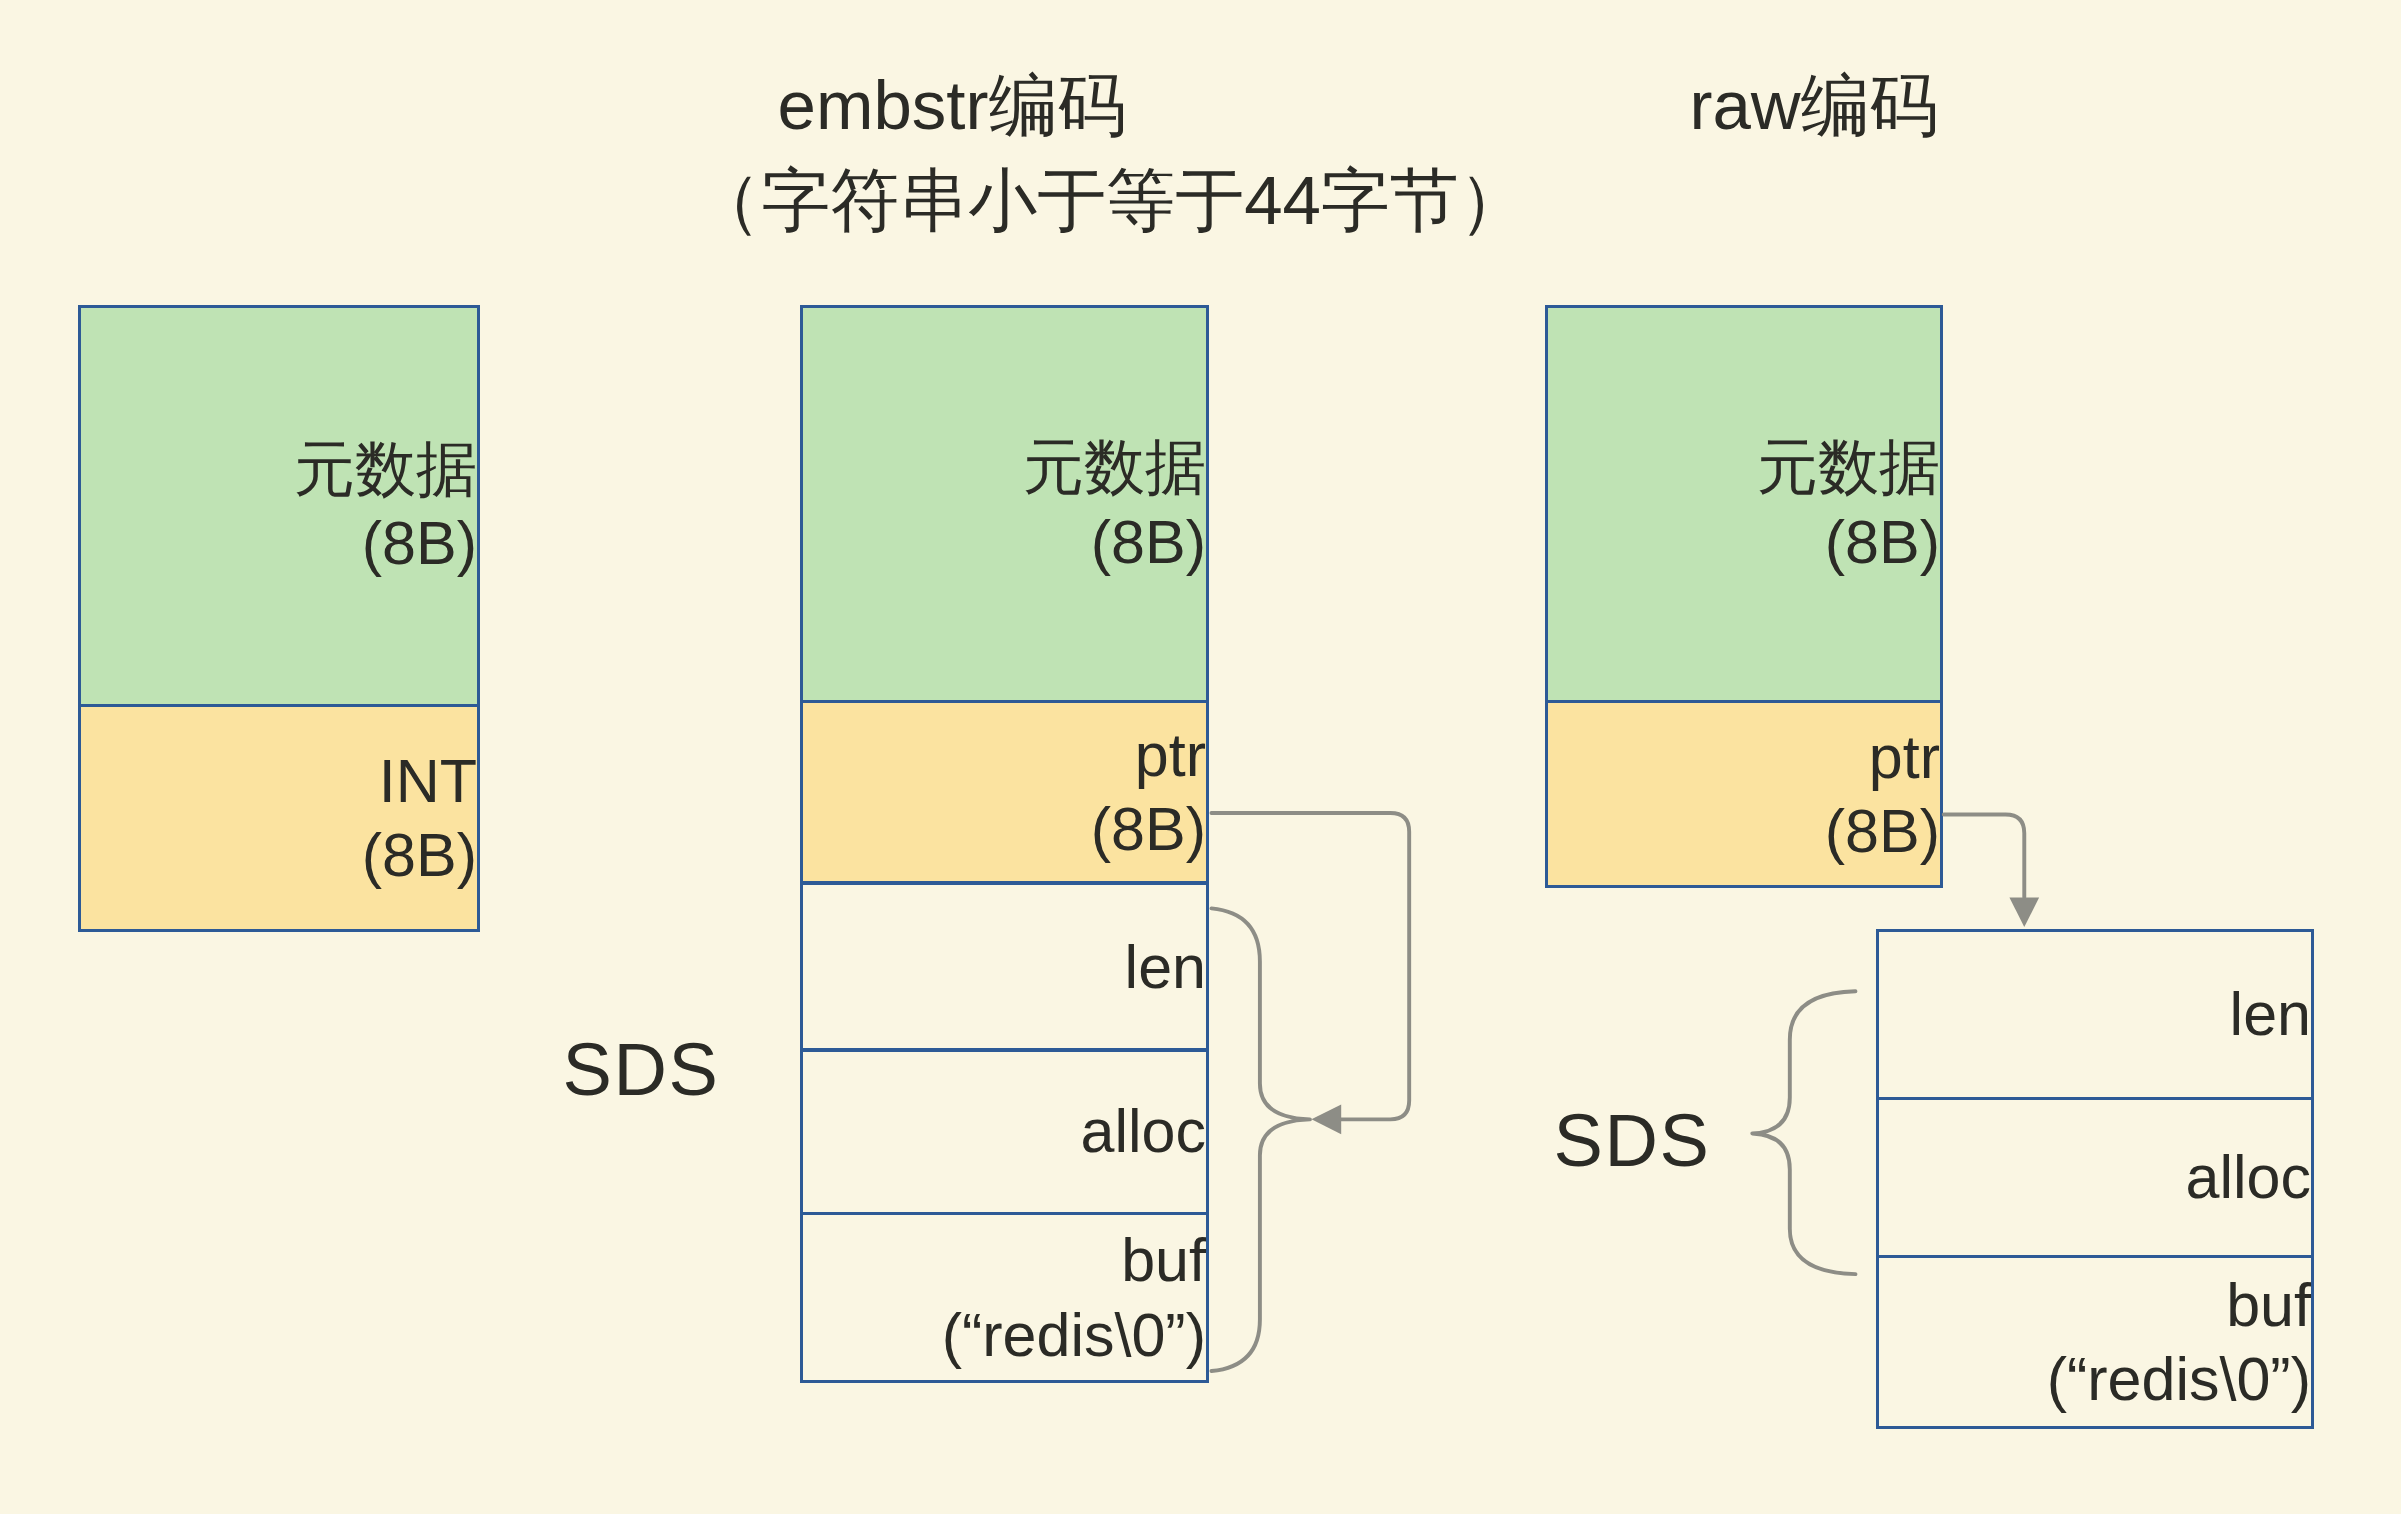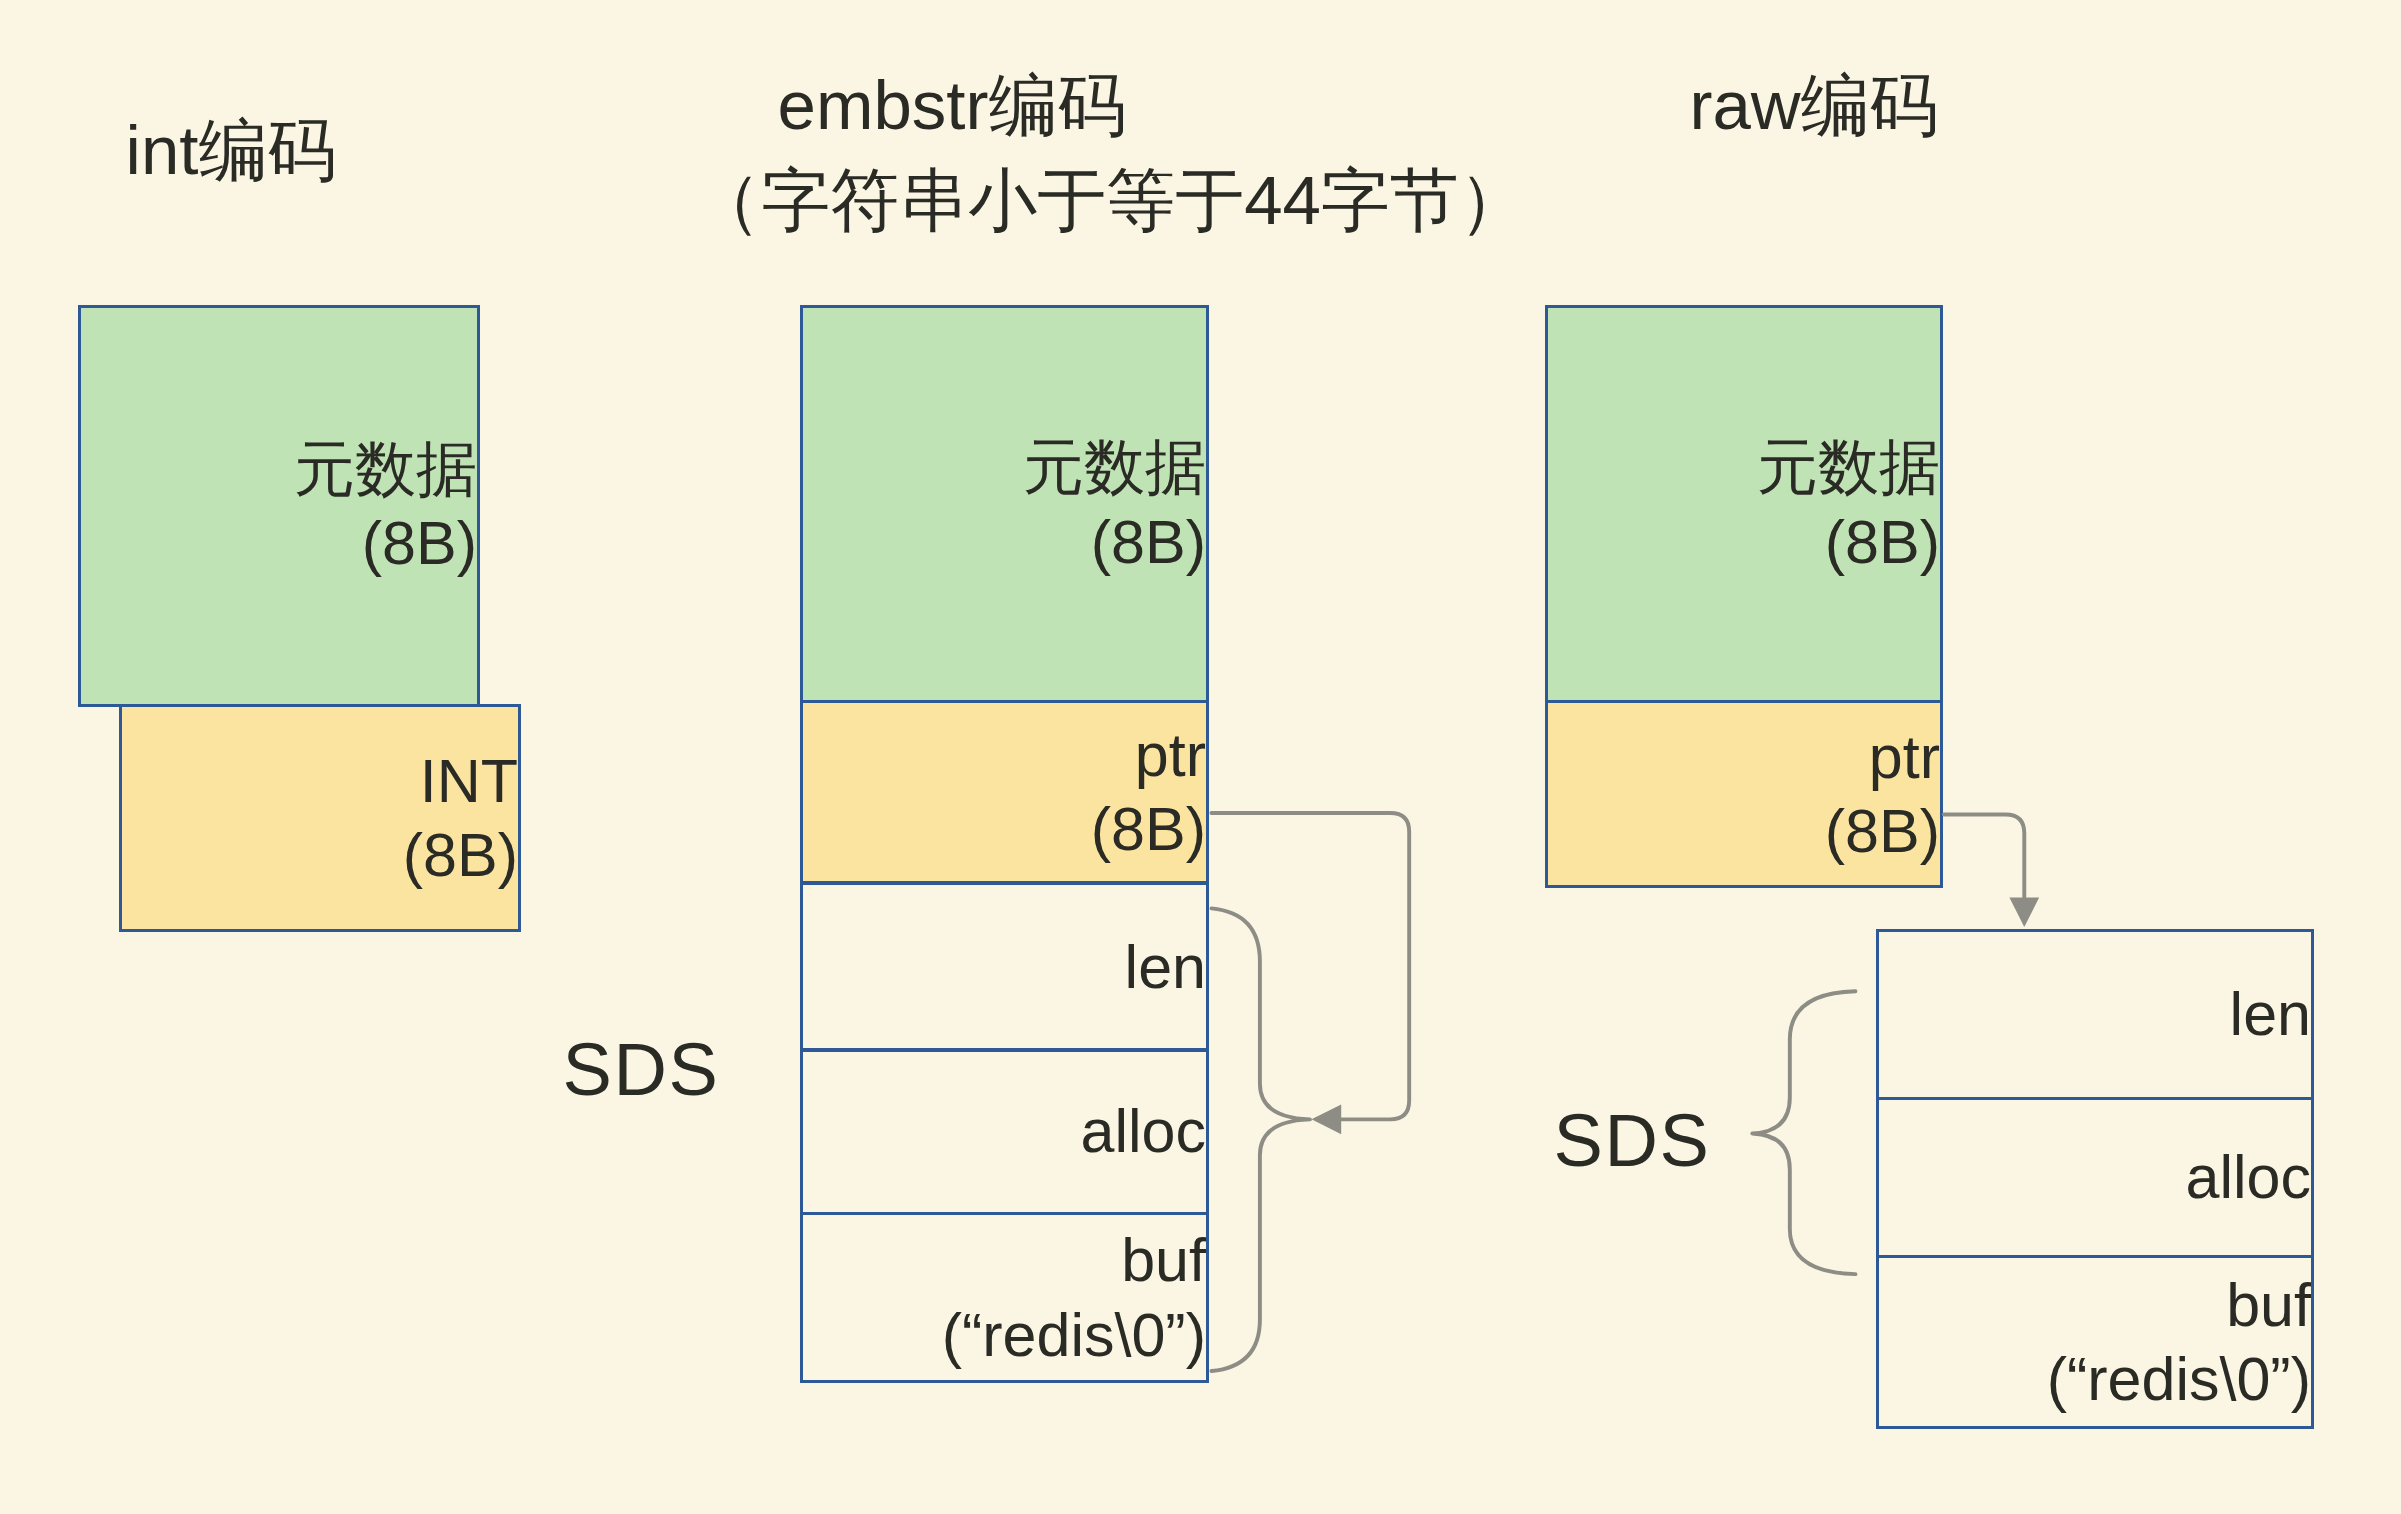--- a/index.html
+++ b/index.html
@@ -34,32 +34,31 @@
   }
   svg.overlay{position:absolute;left:0;top:0;pointer-events:none;}
   svg.overlay path{fill:none;stroke:var(--line_gray);stroke-width:5;stroke-linecap:round;stroke-linejoin:round;}
   svg.overlay polygon{fill:var(--line_gray);stroke:none;}
 </style>
 </head>
 <body>
 
 <div class="stage">
 
-  <div class="title-line" style="left:231px;top:151px;">int编码</div>
 
   <div class="title-line" style="left:952px;top:106px;">embstr编码</div>
   <div class="title-line" style="left:1110px;top:201px;">（字符串小于等于44字节）</div>
 
   <div class="title-line" style="left:1814px;top:106px;">raw编码</div>
 
   <div class="box fill-green" style="left:78px;top:305px;width:402px;height:402px;">
     <div class="l">元数据</div>
     <div class="l">(8B)</div>
   </div>
-  <div class="box fill-yellow" style="left:78px;top:704px;width:402px;height:228px;margin-left:41px;">
+  <div class="box fill-yellow" style="left:78px;top:704px;width:402px;height:228px;">
     <div class="l">INT</div>
     <div class="l">(8B)</div>
   </div>
 
   <div class="box fill-green" style="left:800px;top:305px;width:409px;height:399px;">
     <div class="l">元数据</div>
     <div class="l">(8B)</div>
   </div>
   <div class="box fill-yellow" style="left:800px;top:700px;width:409px;height:184px;">
     <div class="l">ptr</div>

